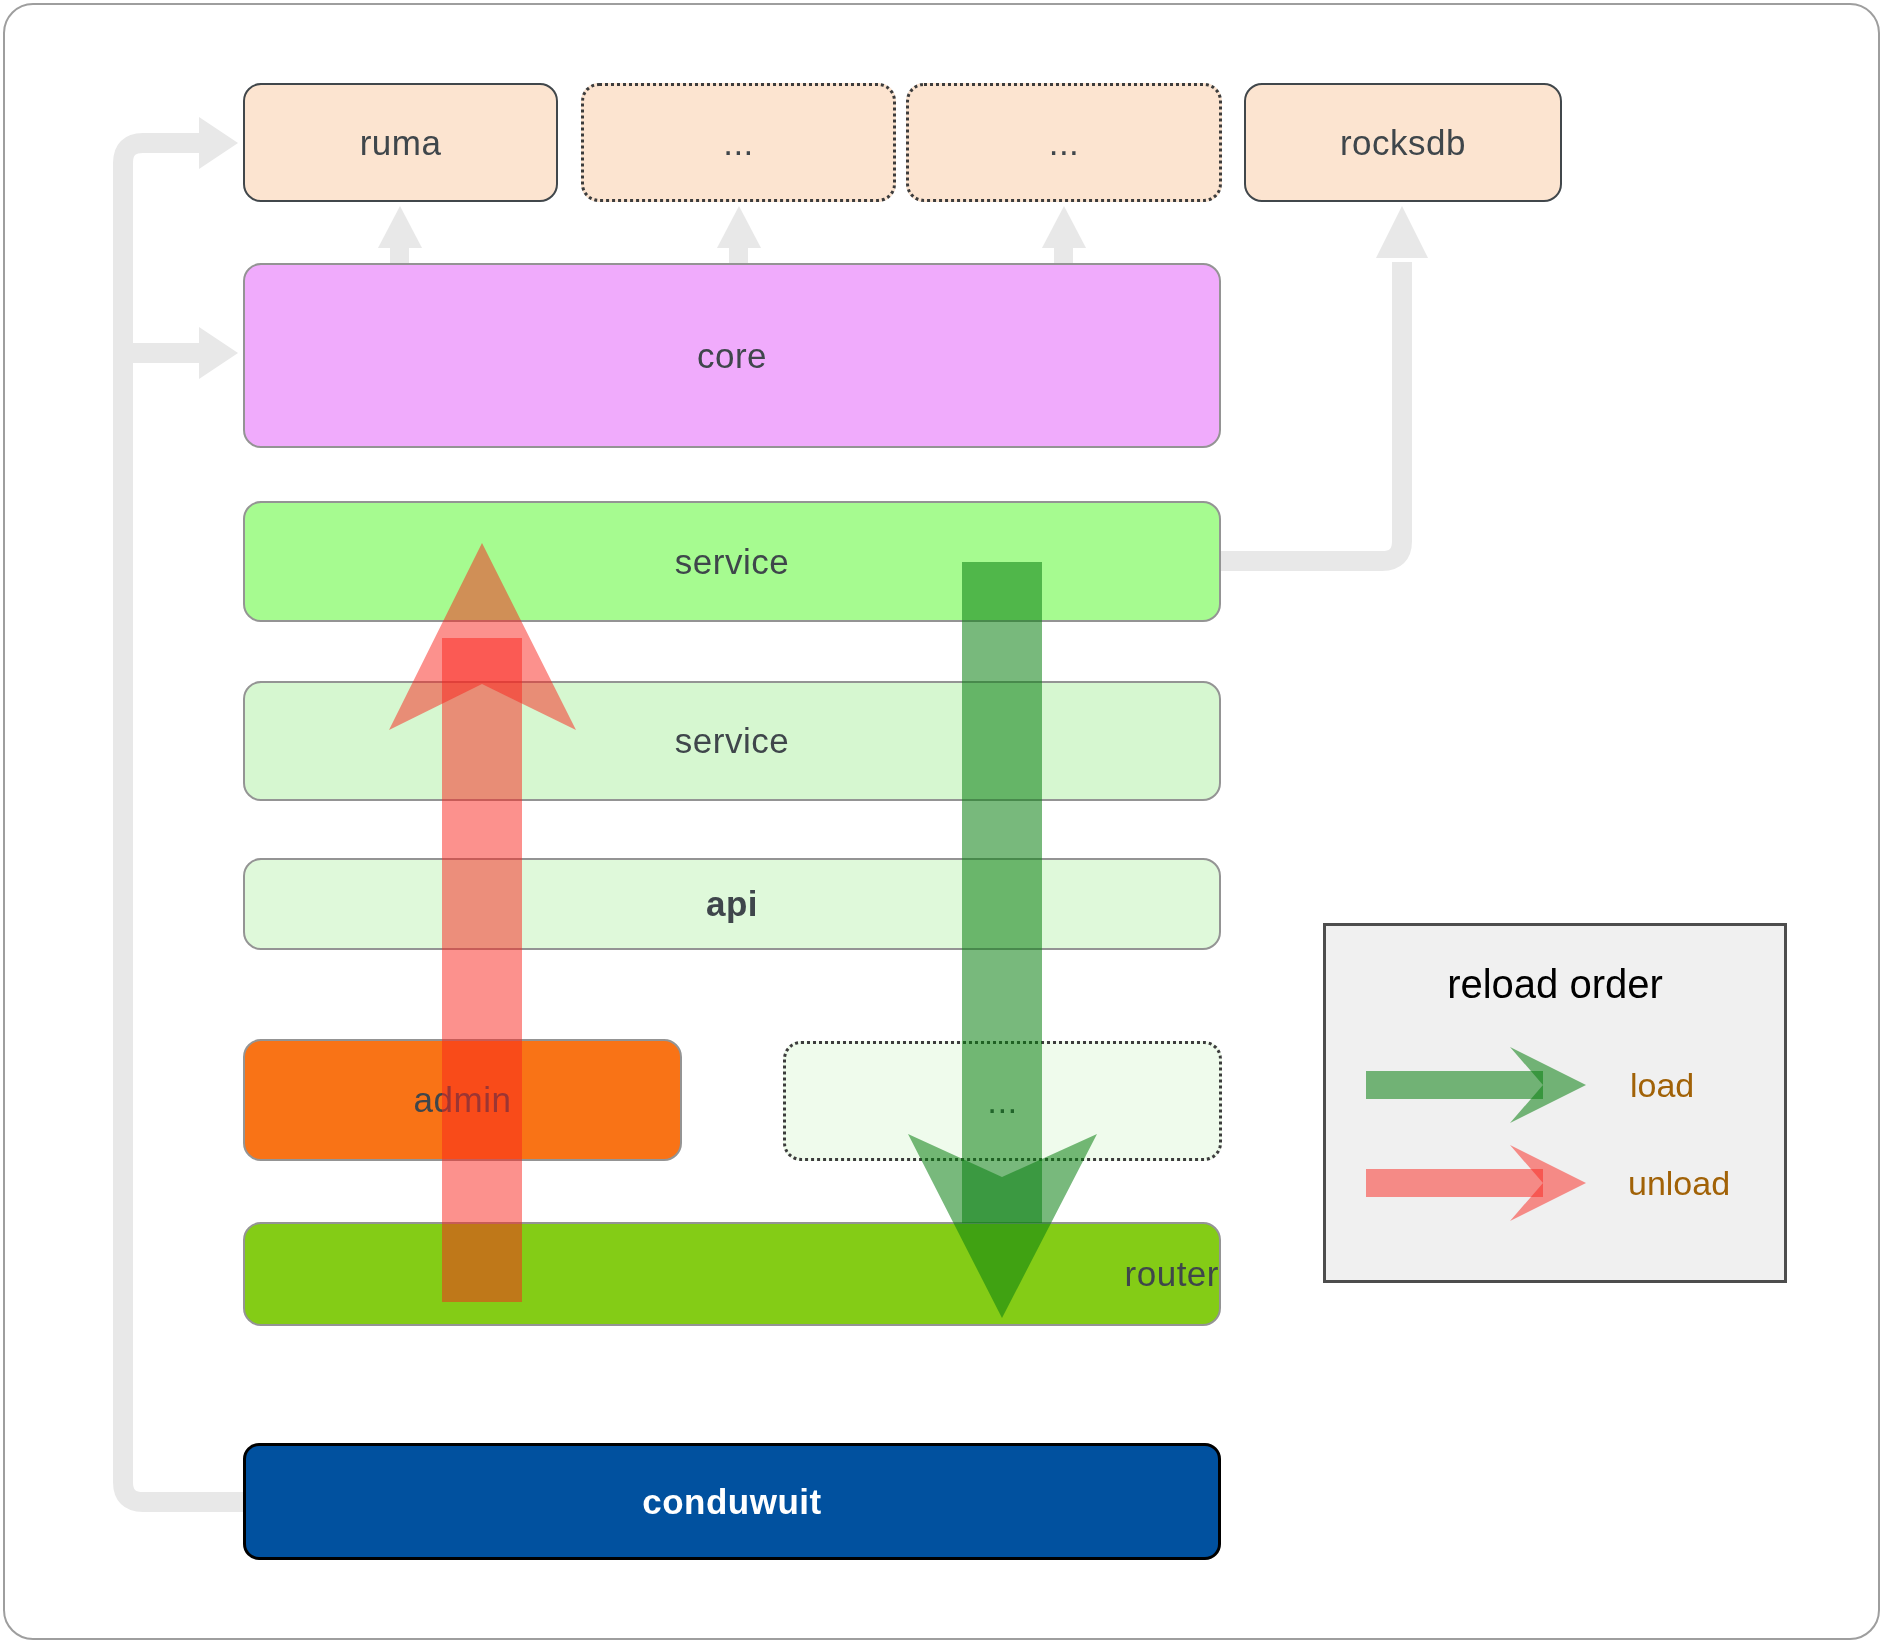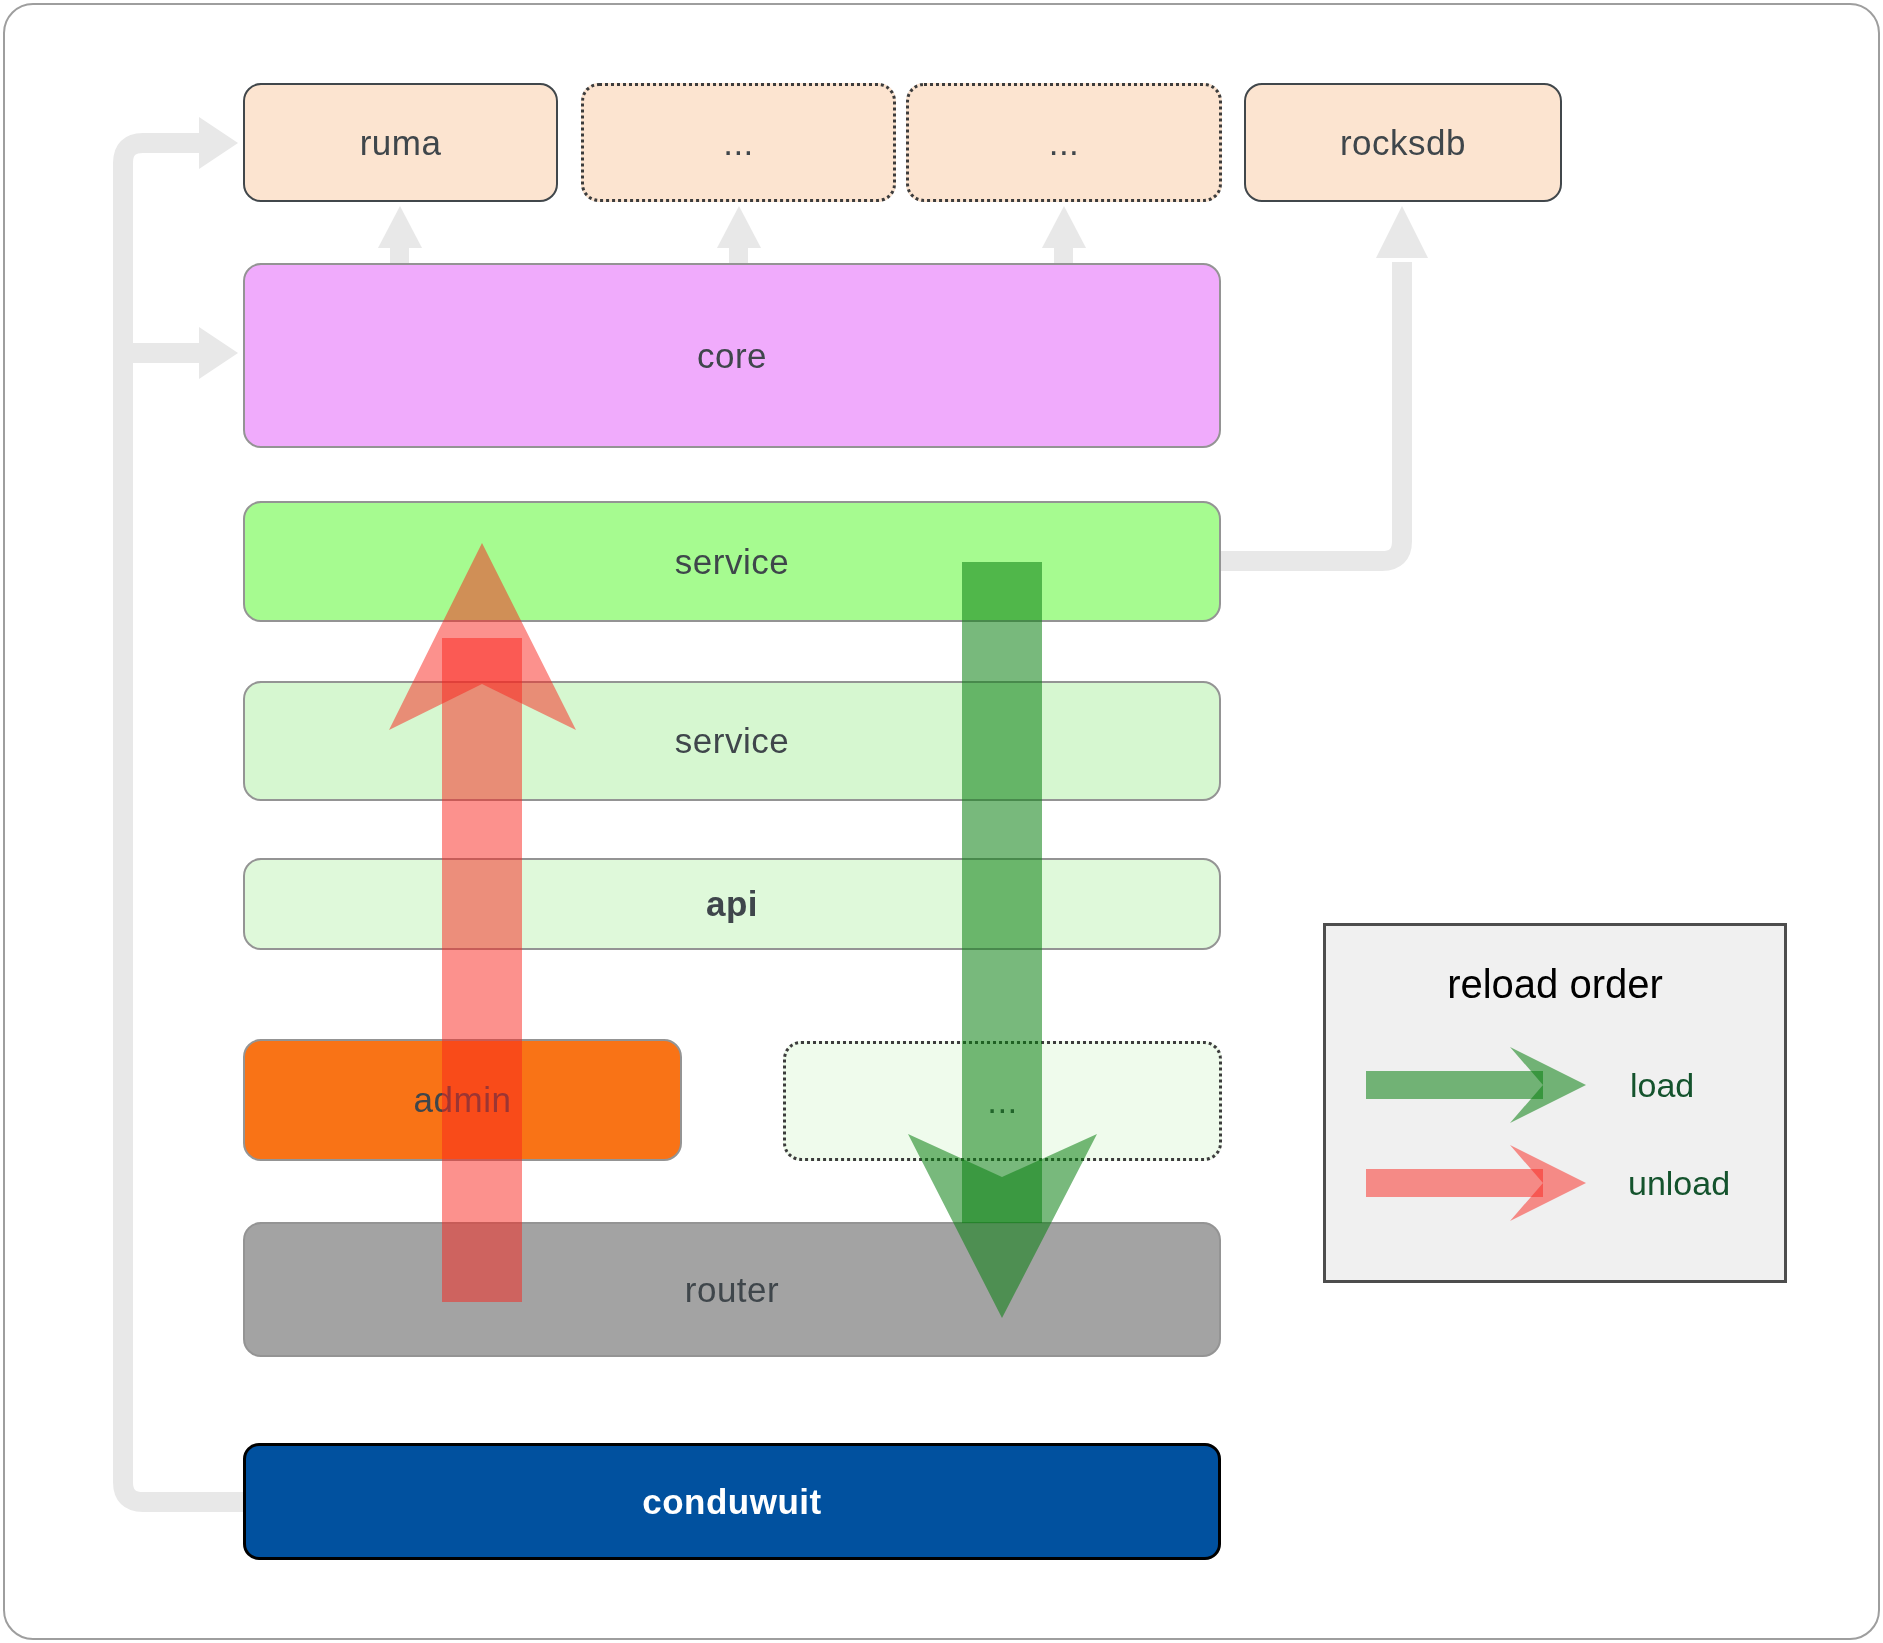--- a/index.html
+++ b/index.html
@@ -18,29 +18,29 @@
   .dot1    {left:581px;top:83px;width:315px;height:119px;background:#fce4d0;}
   .dot2    {left:906px;top:83px;width:316px;height:119px;background:#fce4d0;}
   .rocksdb {left:1244px;top:83px;width:318px;height:119px;background:#fce4d0;}
   
   .core    {left:243px;top:263px;width:978px;height:185px;background:#f0abfc;}
   .database{left:243px;top:501px;width:978px;height:121px;background:#a6fb90;}
   .service {left:243px;top:681px;width:978px;height:120px;background:#d6f7d0;}
   .api     {left:243px;top:858px;width:978px;height:92px;background:#dff9da;font-weight:bold;}
   .admin   {left:243px;top:1039px;width:439px;height:122px;background:#f97316;}
   .dot3    {left:783px;top:1041px;width:439px;height:120px;background:#effbec;}
-  .router  {left:243px;top:1222px;width:978px;height:135px;background:#a3a3a3;}
+  .router  {left:243px;top:1222px;width:978px;height:104px;background:#84cc16;justify-content:flex-end;}
   .conduwuit{left:243px;top:1443px;width:978px;height:117px;background:#01519f;border:3px solid #000000;
              border-radius:16px;color:#ffffff;font-weight:bold;}
   
   .legend{position:absolute;left:1323px;top:923px;width:464px;height:360px;box-sizing:border-box;
           background:#f0f0f0;border:3px solid #4d4d4d;z-index:2;}
   .legend-title{position:absolute;left:0;top:36px;width:100%;text-align:center;
                 font-size:40px;color:#000000;}
-  .legend-label{position:absolute;font-size:34px;color:#14532d;}
+  .legend-label{position:absolute;font-size:34px;color:#a16207;}
   .legend-label.load{left:304px;top:140px;}
   .legend-label.unload{left:302px;top:238px;}
 </style>
 </head>
 <body>
 
 <div id="canvas">
   <div id="frame"></div>
 
   <svg class="layer z1" viewBox="0 0 1883 1643">

